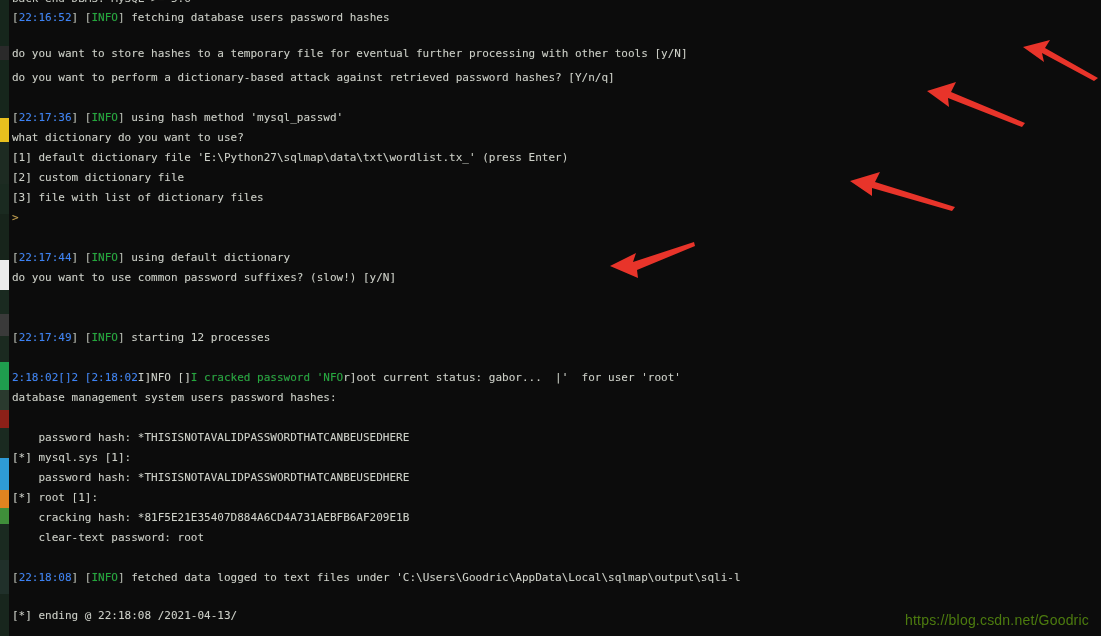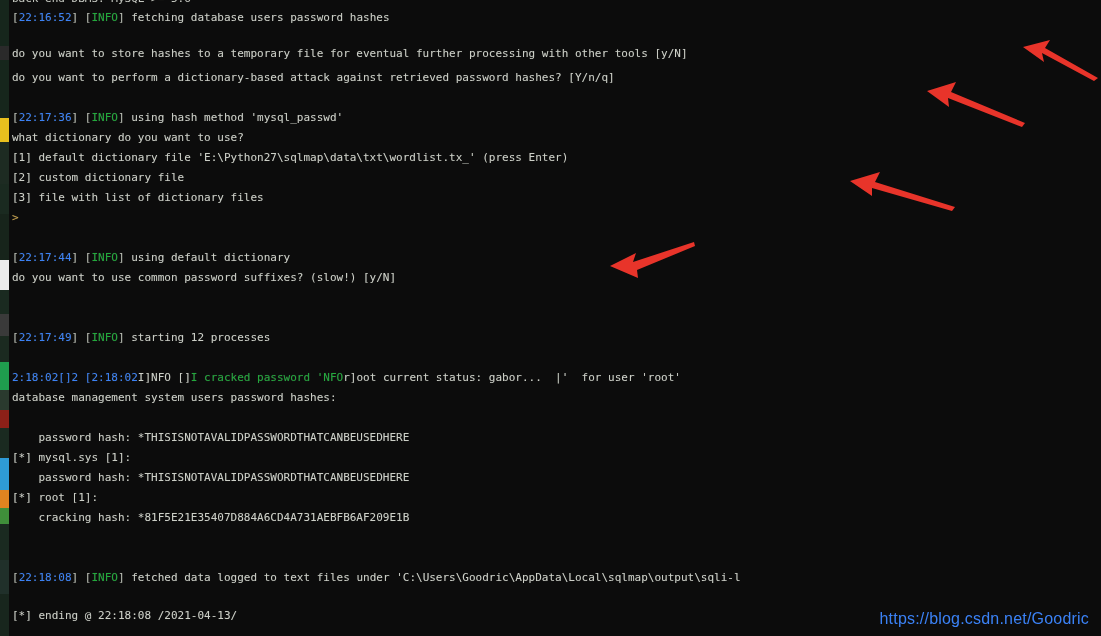--- a/index.html
+++ b/index.html
@@ -67,22 +67,22 @@
   .g-gray  { color: #cdd0c8; }
 
   
   .arrow { position: absolute; pointer-events: none; }
 
   
   #watermark {
     position: absolute;
     right: 12px; bottom: 8px;
     font-family: "Liberation Sans", sans-serif;
-    font-size: 16px;
-    color: #3b82f6;
+    font-size: 14px;
+    color: #4d7c0f;
     letter-spacing: .2px;
   }
 </style>
 </head>
 <body>
 
 <div id="screen">
 
   <div id="desktop-sliver">
     <div class="chip" style="top:0px;height:46px;background:#16261c;"></div>
@@ -137,20 +137,21 @@
 
     <div class="line" style="top:368px;"><span class="g-blue">2:18:02[]2 [2:18:02</span><span class="g-gray">I]NFO []</span><span class="g-green">I cracked password 'NFO</span><span class="g-gray">r]oot current status: gabor...  |'  for user 'root'</span></div>
 
     <div class="line" style="top:388px;">database management system users password hashes:</div>
 
     <div class="line" style="top:428px;">    password hash: *THISISNOTAVALIDPASSWORDTHATCANBEUSEDHERE</div>
     <div class="line" style="top:448px;">[*] mysql.sys [1]:</div>
     <div class="line" style="top:468px;">    password hash: *THISISNOTAVALIDPASSWORDTHATCANBEUSEDHERE</div>
     <div class="line" style="top:488px;">[*] root [1]:</div>
     <div class="line" style="top:508px;">    cracking hash: *81F5E21E35407D884A6CD4A731AEBFB6AF209E1B</div>
+    <div class="line" style="top:528px;">    clear-text password: root</div>
 
     <div class="line" style="top:568px;"><span class="brk">[</span><span class="ts">22:18:08</span><span class="brk">] [</span><span class="info">INFO</span><span class="brk">] </span><span>fetched data logged to text files under 'C:\Users\Goodric\AppData\Local\sqlmap\output\sqli-l</span></div>
 
     <div class="line" style="top:606px;">[*] ending @ 22:18:08 /2021-04-13/</div>
 
   </div>
 
   <svg class="arrow" style="left:1020px; top:34px;" width="81" height="48" viewBox="0 0 81 48">
     <polygon points="3,13 30,6 25,14 78,44 74,47 22,19 24,28" fill="#e8342a"></polygon>
   </svg>

